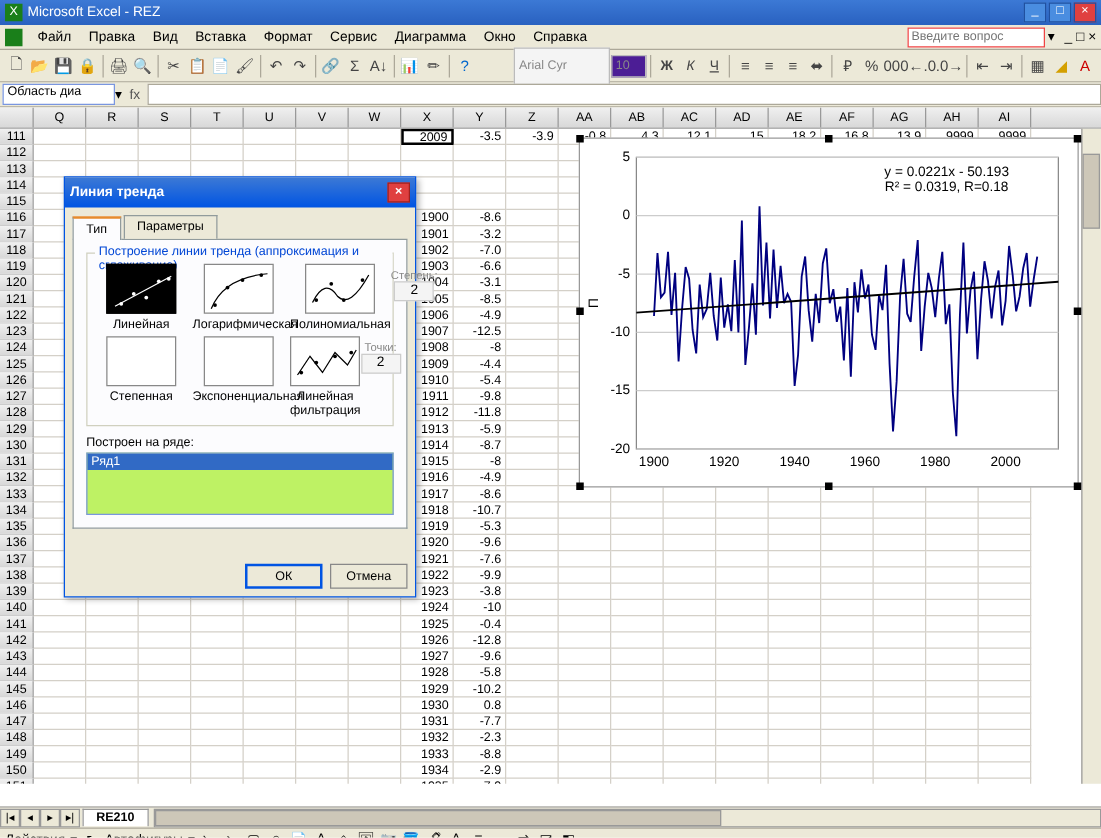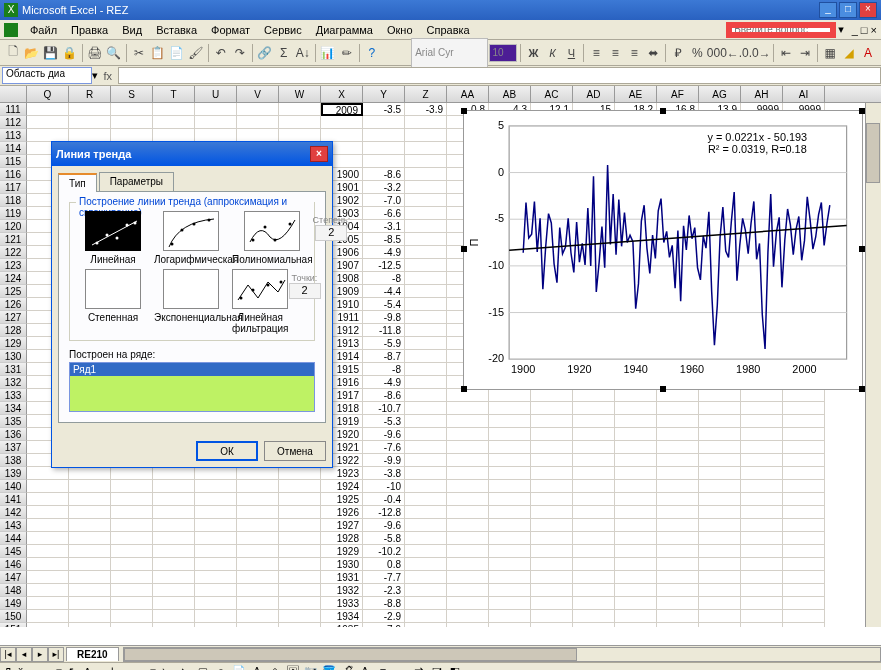--- a/index.html
+++ b/index.html
@@ -8,21 +8,21 @@
 .titlebar .left{display:flex;align-items:center;gap:4px}
 .titlebar .xicon{width:14px;height:14px;background:#1a7f1a;display:inline-block;font-size:10px;text-align:center;line-height:14px}
 .winbtns{display:flex;gap:2px}
 .winbtn{width:18px;height:16px;background:#4a8de0;border:1px solid #2050a0;color:#fff;text-align:center;font-size:10px;line-height:12px}
 .winbtn.close{background:#e04040}
 .menubar{height:20px;background:#ece9d8;display:flex;align-items:center;padding:0 4px;border-bottom:1px solid #aca899;justify-content:space-between}
 .menus{display:flex;gap:2px;align-items:center}
 .menus span{padding:2px 6px}
 .menus .xicon2{width:14px;height:14px;background:#1a7f1a;display:inline-block;margin-right:4px}
 .helpbox{display:flex;align-items:center;gap:2px}
-.helpbox input{width:110px;height:16px;border:6px solid #ef4444;font-size:10px;padding:0 2px;color:#888}
+.helpbox input{width:110px;height:16px;border:1px solid #ef4444;font-size:10px;padding:0 2px;color:#888}
 .toolbar{height:26px;background:#ece9d8;display:flex;align-items:center;padding:0 4px;gap:1px;border-bottom:1px solid #aca899}
 .tbtn{min-width:18px;height:20px;display:inline-flex;align-items:center;justify-content:center;font-size:12px;color:#444}
 .tsep{width:1px;height:18px;background:#aca899;margin:0 2px}
 .fontbox{width:80px;height:30px;border:1px solid #bbb;background:#f4f4f4;display:inline-flex;align-items:center;padding:0 3px;color:#888;font-size:10px}
 .sizebox{width:30px;height:18px;border:1px solid #bbb;background:#4c1d95;display:inline-flex;align-items:center;padding:0 3px;color:#888;font-size:10px}
 .namebox{height:20px;background:#ece9d8;display:flex;align-items:center;border-bottom:1px solid #aca899}
 .nameref{width:90px;height:17px;border:1px solid #7a96df;background:#fff;padding:0 3px;margin-left:2px;font-size:10px}
 .fxlabel{padding:0 6px;color:#555}
 .fxbar{flex:1;height:17px;border:1px solid #aca899;background:#fff}
 .grid{position:relative;background:#fff;height:559px;overflow:hidden}
@@ -51,21 +51,21 @@
 .trenditem{width:74px;text-align:center}
 .trendpic{width:56px;height:40px;border:1px solid #888;background:#fff;margin:0 auto 3px;position:relative}
 .trendpic.sel{background:#000;border:2px solid #000}
 .trendlabel{font-size:10px}
 .spinnerbox{margin-top:4px}
 .spinnerbox label{font-size:9px;color:#888;display:block}
 .spn{width:32px;height:16px;border:1px solid #ccc;background:#f4f4f4;display:inline-block}
 .builtlabel{font-size:10px;margin:4px 0 2px}
 .serieslist{width:100%;height:50px;border:1px solid #7a96df;background:#bef264}
 .seriesitem{background:#316ac5;color:#fff;padding:1px 3px;font-size:10px}
-.dlgbtns{display:flex;justify-content:flex-end;gap:6px;margin-top:18px}
+.dlgbtns{display:flex;justify-content:flex-end;gap:6px;margin-top:28px}
 .dbtn{width:62px;height:20px;border:1px solid #888;background:#ece9d8;font-size:10px}
 .dbtn.def{border:2px solid #0054e3}
 .sheettabs{height:17px;background:#ece9d8;display:flex;align-items:center;border-top:1px solid #999}
 .navbtn{width:16px;height:15px;border:1px solid #999;background:#ece9d8;text-align:center;font-size:9px;line-height:13px}
 .sheettab{padding:1px 10px;background:#fff;border:1px solid #999;border-bottom:none;font-size:10px;font-weight:bold;margin-left:2px}
 .scrollarea{flex:1;height:15px;background:#ece9d8;border:1px solid #999;margin-left:4px;position:relative}
 .scrollthumb{position:absolute;height:13px;background:#cdc7b8;border:1px solid #999;left:0;width:60%}
 .statusbar{height:18px;background:#ece9d8;display:flex;align-items:center;padding:0 4px;gap:4px;border-top:1px solid #aca899;font-size:10px}
 .vscroll{position:absolute;right:0;top:17px;width:16px;height:524px;background:#ece9d8;border-left:1px solid #999}
 .vthumb{position:absolute;width:14px;height:60px;background:#cdc7b8;border:1px solid #999;top:20px;left:0}

